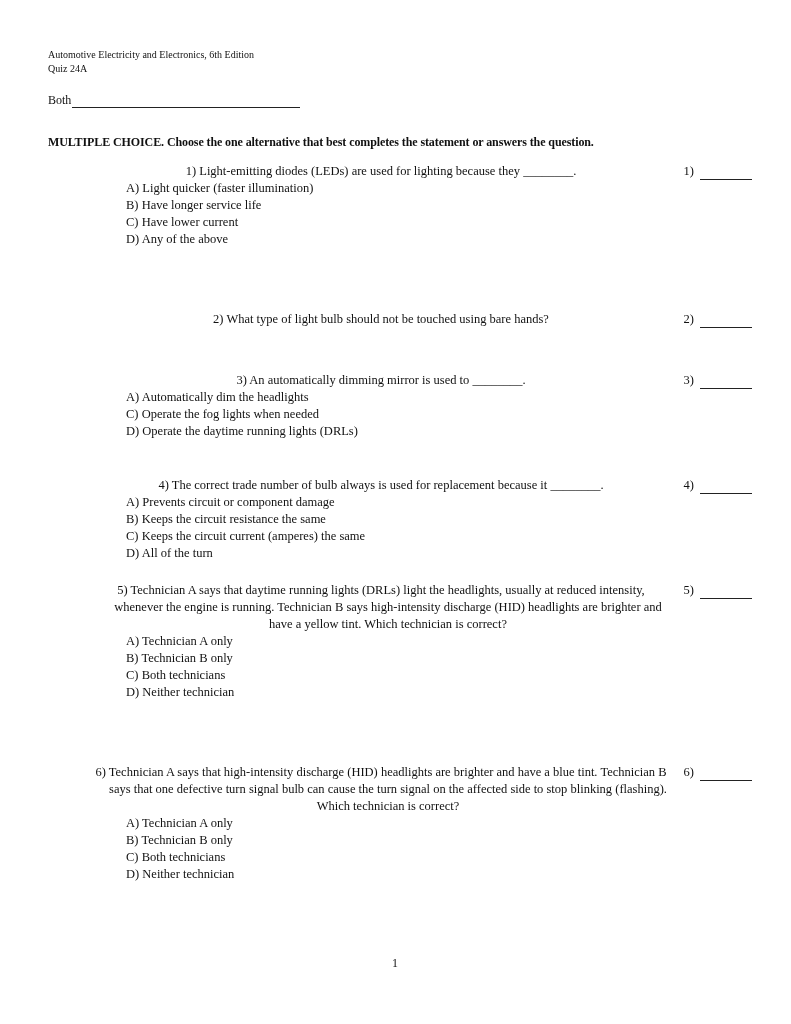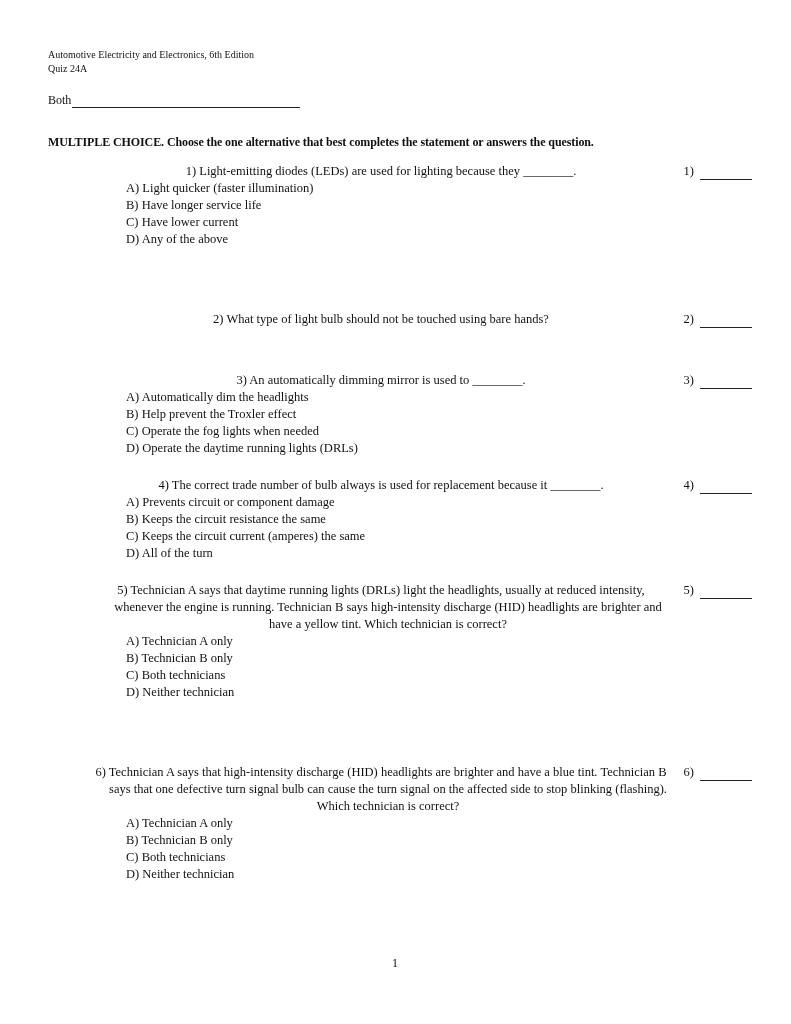--- a/index.html
+++ b/index.html
@@ -127,21 +127,20 @@
 </div>
 
 <div class="question" style="top:372px;">
   <div class="q-stem">3) An automatically dimming mirror is used to ________.</div>
   <div class="answer-slot">
     <span class="answer-num">3)</span>
     <span class="answer-blank"></span>
   </div>
   <div class="options">
     <span class="option">A) Automatically dim the headlights</span>
-    <span class="option">B) Help prevent the Troxler effect</span>
     <span class="option">C) Operate the fog lights when needed</span>
     <span class="option">D) Operate the daytime running lights (DRLs)</span>
   </div>
 </div>
 
 <div class="question" style="top:477px;">
   <div class="q-stem">4) The correct trade number of bulb always is used for replacement because it ________.</div>
   <div class="answer-slot">
     <span class="answer-num">4)</span>
     <span class="answer-blank"></span>

